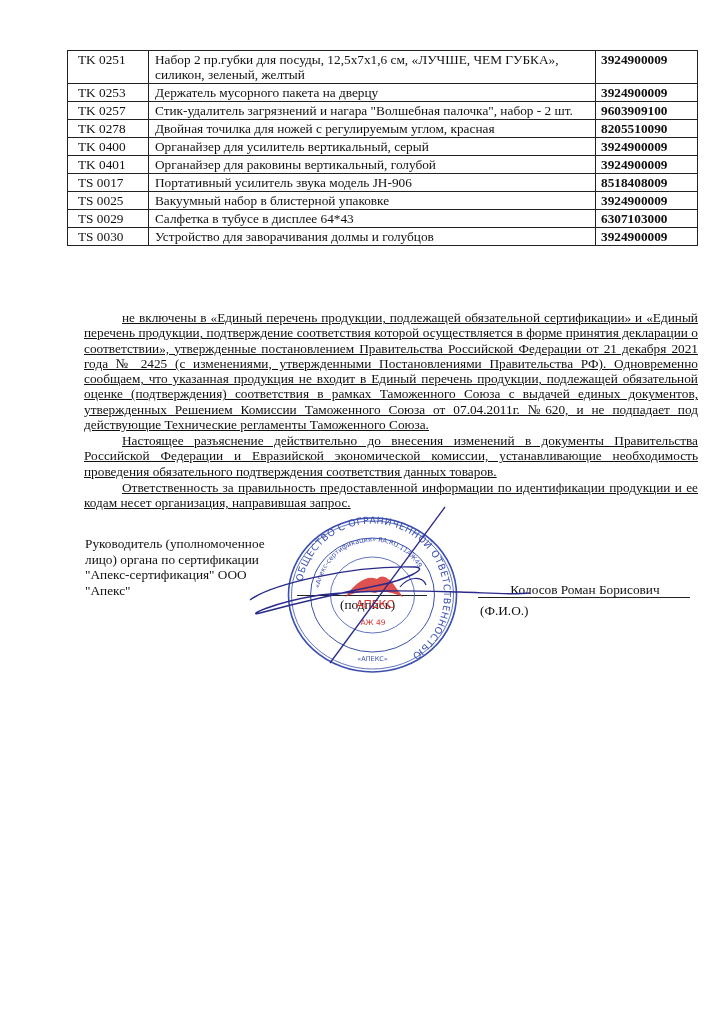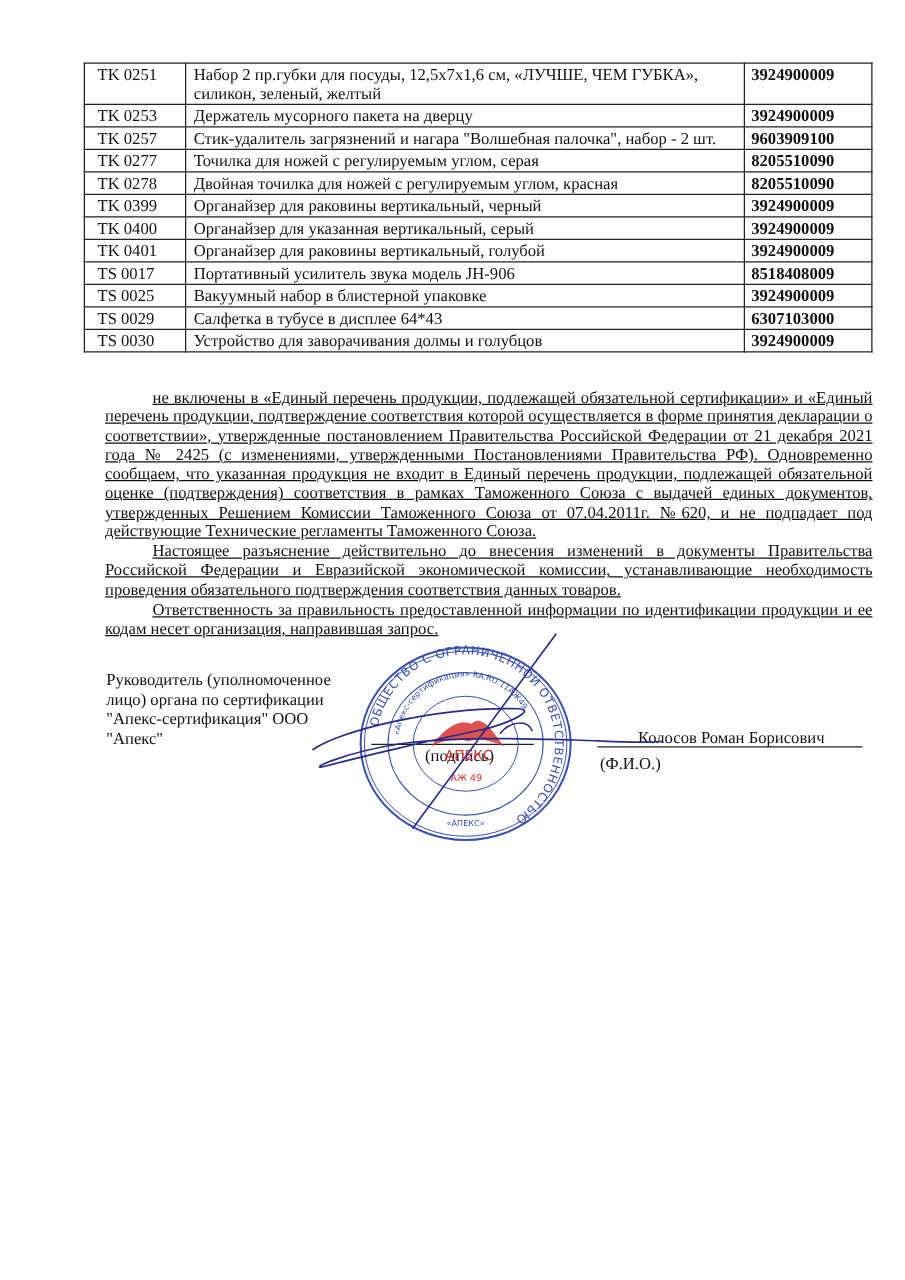--- a/index.html
+++ b/index.html
@@ -42,37 +42,27 @@
           <td class="code">TK 0253</td>
           <td class="">Держатель мусорного пакета на дверцу</td>
           <td class="hs">3924900009</td>
         </tr>
         <tr>
           <td class="code">TK 0257</td>
           <td class="">Стик-удалитель загрязнений и нагара "Волшебная палочка", набор - 2 шт.</td>
           <td class="hs">9603909100</td>
         </tr>
         <tr>
-          <td class="code">TK 0277</td>
-          <td class="">Точилка для ножей с регулируемым углом, серая</td>
-          <td class="hs">8205510090</td>
-        </tr>
-        <tr>
           <td class="code">TK 0278</td>
           <td class="">Двойная точилка для ножей с регулируемым углом, красная</td>
           <td class="hs">8205510090</td>
         </tr>
         <tr>
-          <td class="code">TK 0399</td>
-          <td class="">Органайзер для раковины вертикальный, черный</td>
-          <td class="hs">3924900009</td>
-        </tr>
-        <tr>
           <td class="code">TK 0400</td>
-          <td class="">Органайзер для указанная вертикальный, серый</td>
+          <td class="">Органайзер для усилитель вертикальный, серый</td>
           <td class="hs">3924900009</td>
         </tr>
         <tr>
           <td class="code">TK 0401</td>
           <td class="">Органайзер для раковины вертикальный, голубой</td>
           <td class="hs">3924900009</td>
         </tr>
         <tr>
           <td class="code">TS 0017</td>
           <td class="">Портативный усилитель звука модель JH-906</td>

